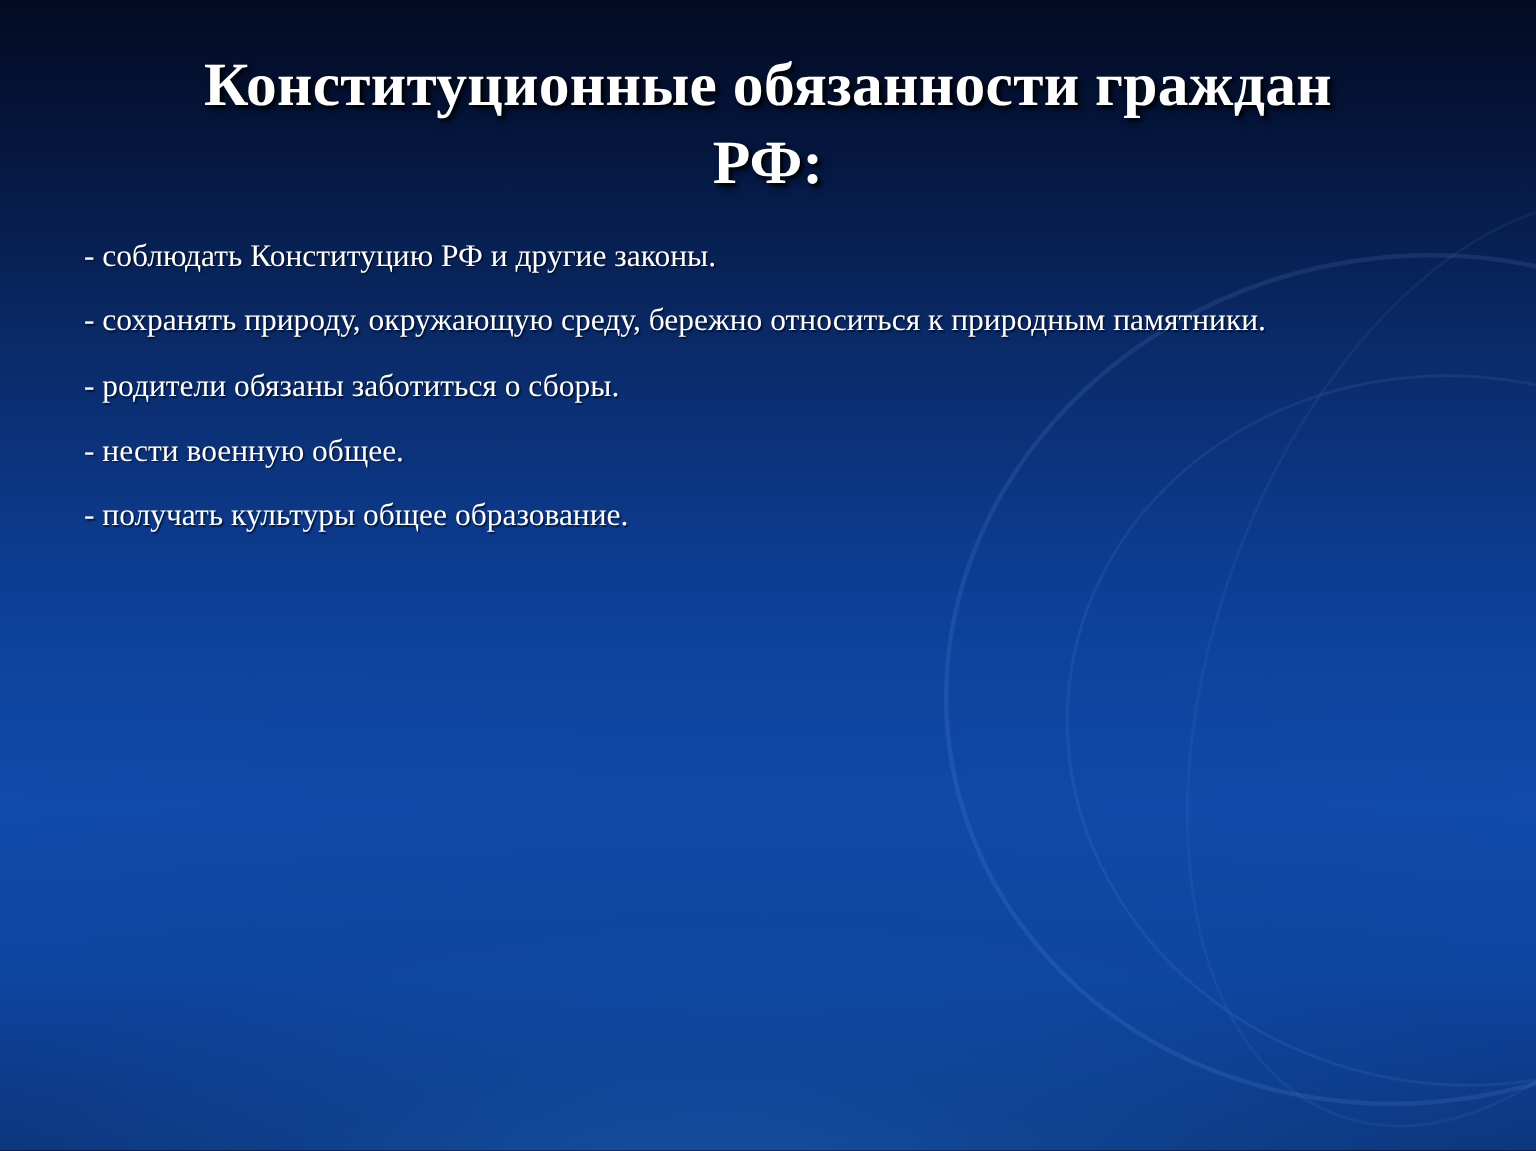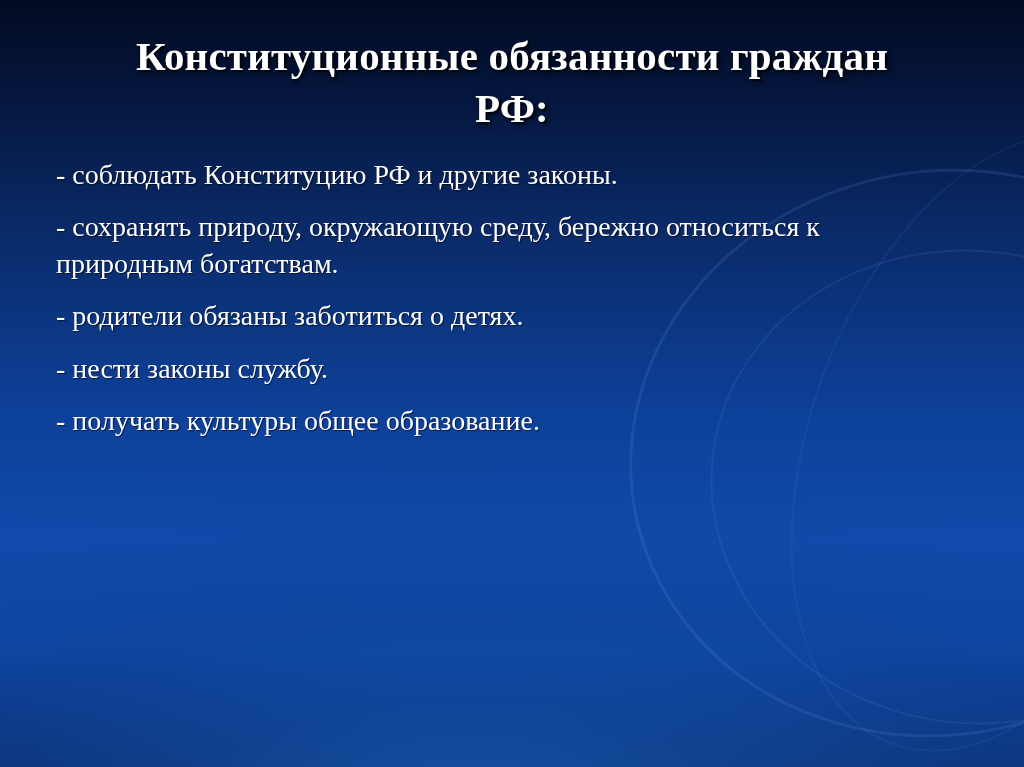--- a/index.html
+++ b/index.html
@@ -73,40 +73,40 @@
   }
 
   .body-list {
     position: relative;
     margin: 22px 0 0 0;
     padding: 0 70px 0 56px;
     list-style: none;
   }
   .body-list li {
     color: #ffffff;
-    font-size: 28px;
+    font-size: 21px;
     line-height: 1.30;
     margin: 0 0 16px 0;
     text-shadow: 1px 1px 1px rgba(0,0,0,0.6);
     white-space: pre-wrap;
   }
 </style>
 </head>
 <body>
 
 <div class="slide">
 
   <div class="swirl s1"></div>
   <div class="swirl s2"></div>
   <div class="swirl s3"></div>
   <div class="glow-bottom"></div>
 
   <h1 class="title">Конституционные обязанности граждан РФ:</h1>
 
   <ul class="body-list">
     <li>- соблюдать Конституцию РФ и другие законы.</li>
-    <li>- сохранять природу, окружающую среду, бережно относиться к природным богатствам.</li>
-    <li>- родители обязаны заботиться о детях.</li>
-    <li>- нести законы службу.</li>
+    <li>- сохранять природу, окружающую среду, бережно относиться к природным памятники.</li>
+    <li>- родители обязаны заботиться о сборы.</li>
+    <li>- нести военную общее.</li>
     <li>- получать культуры общее образование.</li>
   </ul>
 
 </div>
 
 </body></html>

